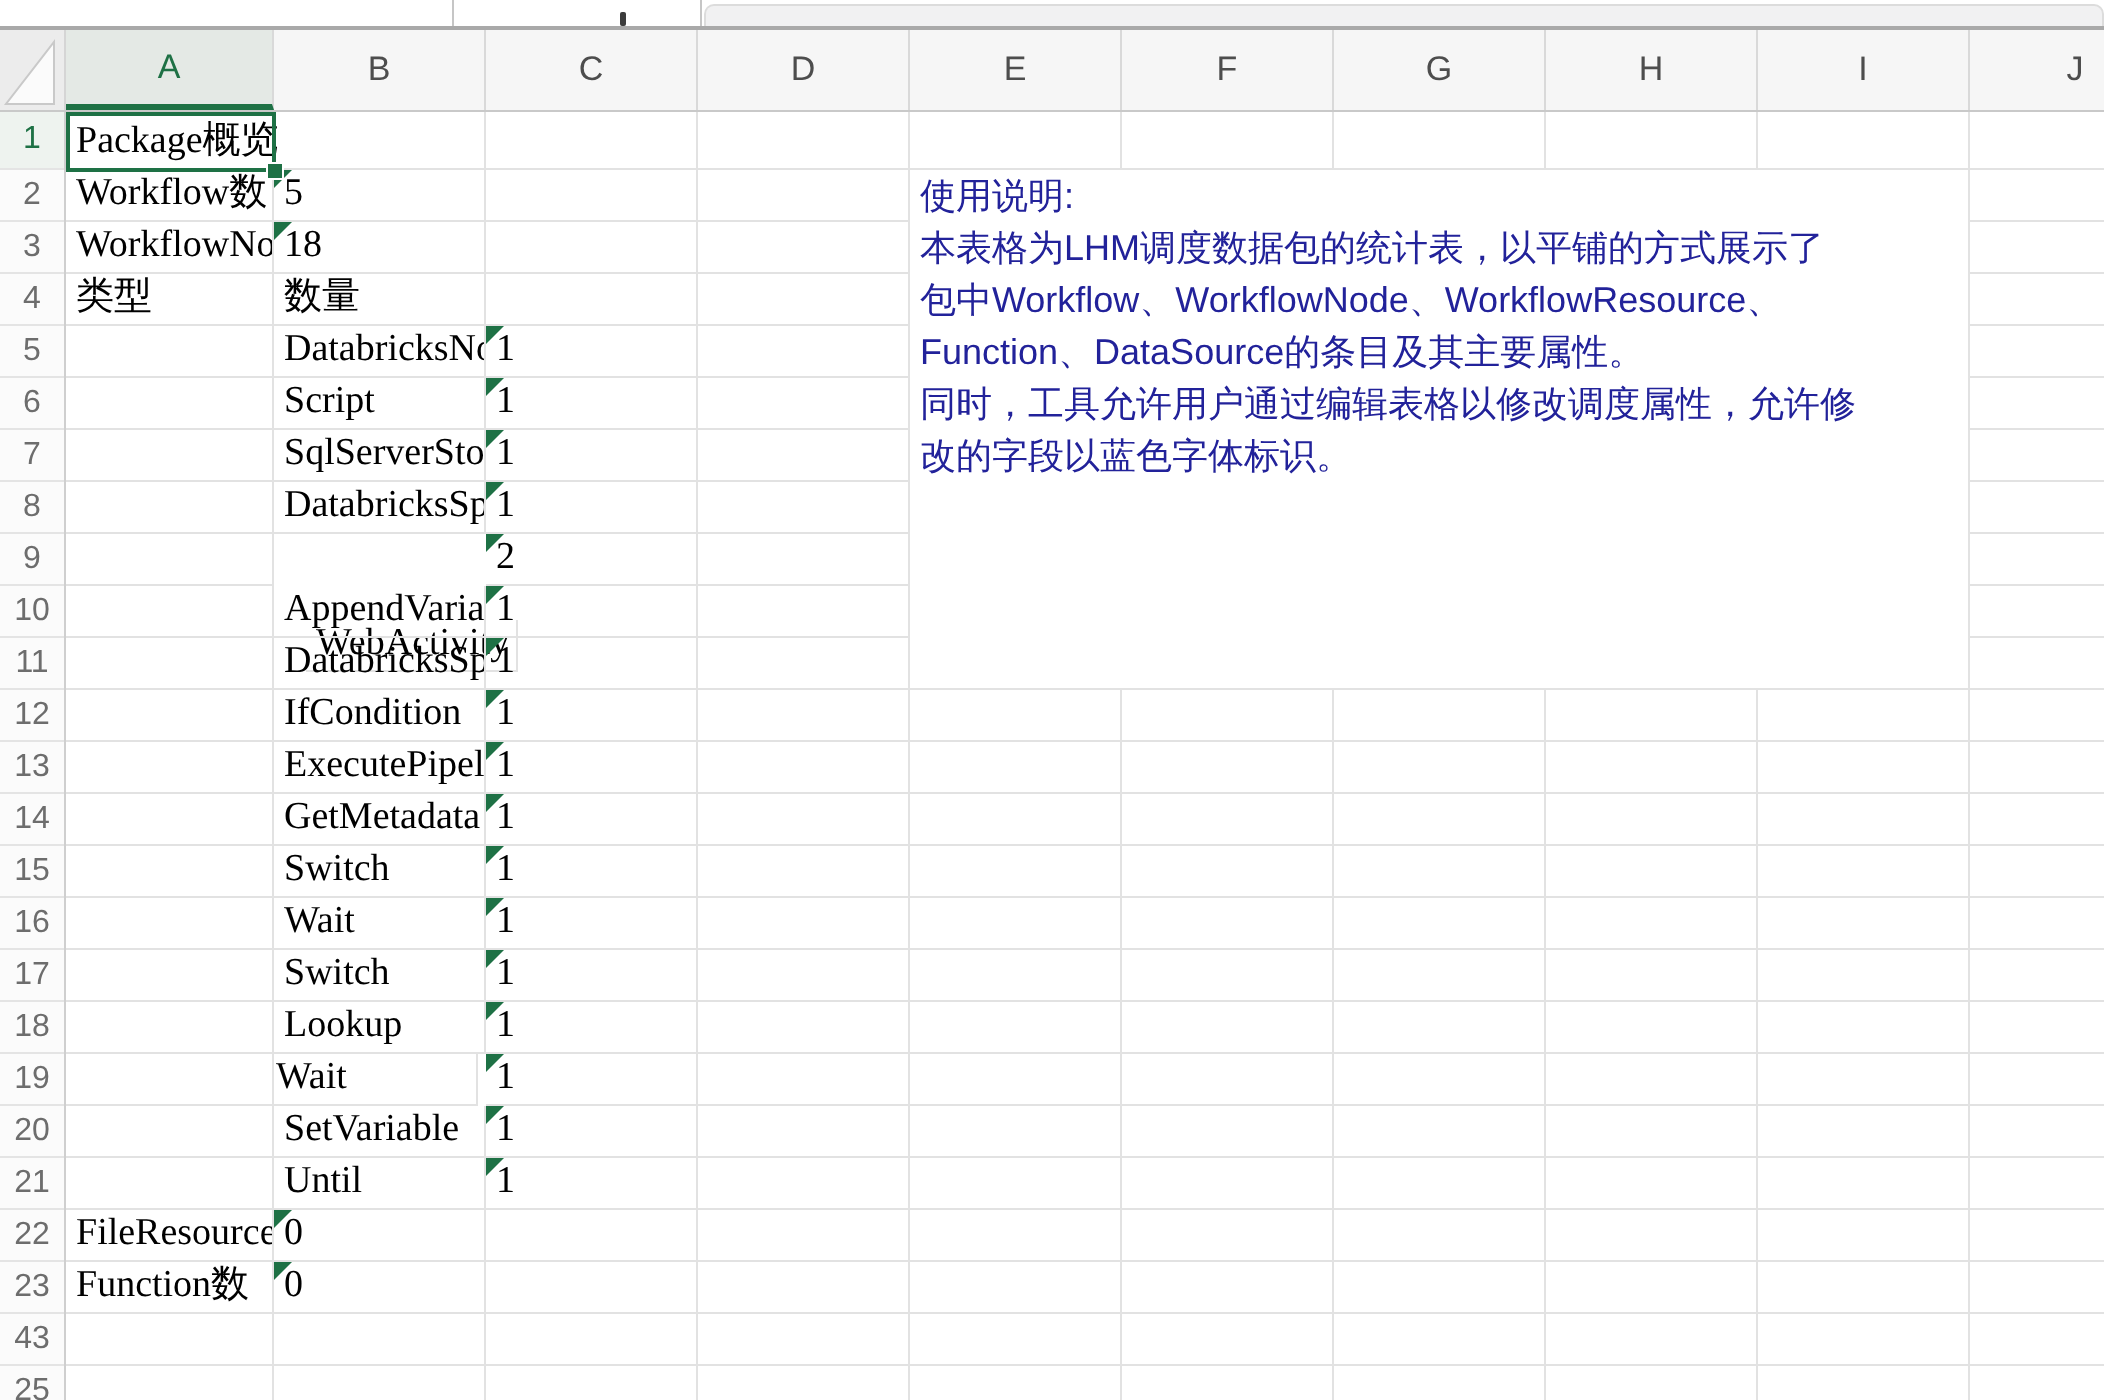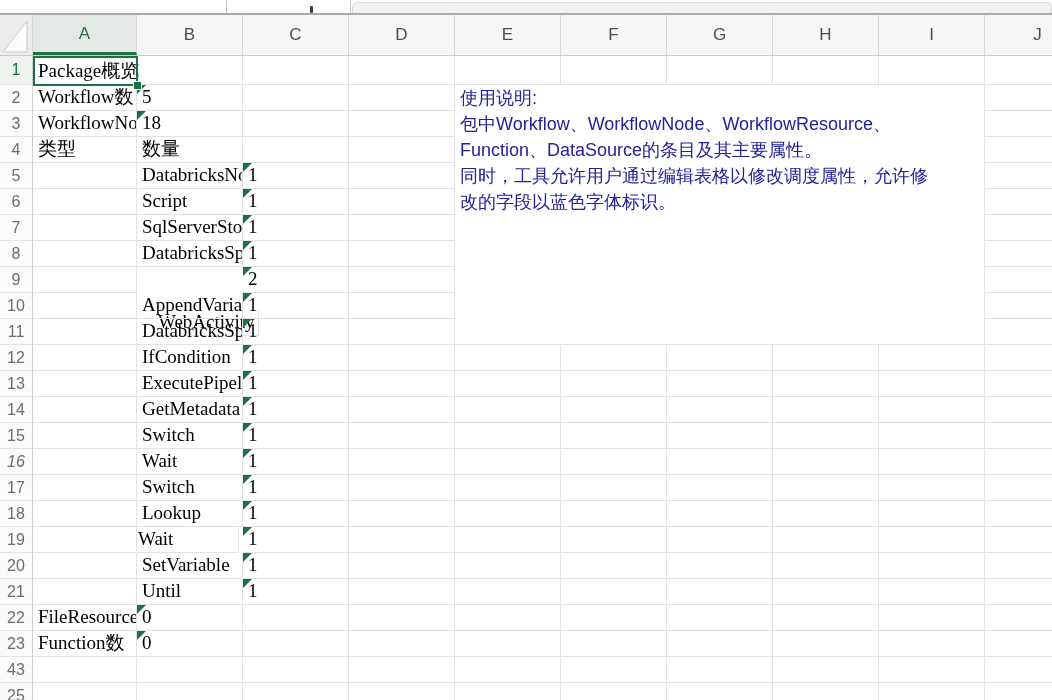--- a/index.html
+++ b/index.html
@@ -79,21 +79,21 @@
       <div class="rowhead" style="top: 133px; height: 26px;">6</div>
       <div class="rowhead" style="top: 159px; height: 26px;">7</div>
       <div class="rowhead" style="top: 185px; height: 26px;">8</div>
       <div class="rowhead" style="top: 211px; height: 26px;">9</div>
       <div class="rowhead" style="top: 237px; height: 26px;">10</div>
       <div class="rowhead" style="top: 263px; height: 26px;">11</div>
       <div class="rowhead" style="top: 289px; height: 26px;">12</div>
       <div class="rowhead" style="top: 315px; height: 26px;">13</div>
       <div class="rowhead" style="top: 341px; height: 26px;">14</div>
       <div class="rowhead" style="top: 367px; height: 26px;">15</div>
-      <div class="rowhead" style="top: 393px; height: 26px; font-style: italic;">16</div>
+      <div class="rowhead" style="top: 393px; height: 26px;">16</div>
       <div class="rowhead" style="top: 419px; height: 26px;">17</div>
       <div class="rowhead" style="top: 445px; height: 26px;">18</div>
       <div class="rowhead" style="top: 471px; height: 26px;">19</div>
       <div class="rowhead" style="top: 497px; height: 26px;">20</div>
       <div class="rowhead" style="top: 523px; height: 26px;">21</div>
       <div class="rowhead" style="top: 549px; height: 26px;">22</div>
       <div class="rowhead" style="top: 575px; height: 26px;">23</div>
       <div class="rowhead" style="top: 601px; height: 26px;">43</div>
       <div class="rowhead" style="top: 627px; height: 26px;">25</div>
     </div>
@@ -456,20 +456,21 @@
       <div class="cell" style="left: 210px; top: 627px; width: 106px; height: 26px;"></div>
       <div class="cell" style="left: 316px; top: 627px; width: 106px; height: 26px;"></div>
       <div class="cell" style="left: 422px; top: 627px; width: 106px; height: 26px;"></div>
       <div class="cell" style="left: 528px; top: 627px; width: 106px; height: 26px;"></div>
       <div class="cell" style="left: 634px; top: 627px; width: 106px; height: 26px;"></div>
       <div class="cell" style="left: 740px; top: 627px; width: 106px; height: 26px;"></div>
       <div class="cell" style="left: 846px; top: 627px; width: 106px; height: 26px;"></div>
       <div class="cell" style="left: 952px; top: 627px; width: 106px; height: 26px;"></div>
       <div class="note" style="left:422px;top:29px;width:529px;height:259px;">
         <div class="note-line" style="color: rgb(34, 34, 154);">使用说明:</div>
+        <div class="note-line" style="color: rgb(34, 34, 154);">本表格为LHM调度数据包的统计表，以平铺的方式展示了</div>
         <div class="note-line" style="color: rgb(34, 34, 154);">包中Workflow、WorkflowNode、WorkflowResource、</div>
         <div class="note-line" style="color: rgb(34, 34, 154);">Function、DataSource的条目及其主要属性。</div>
         <div class="note-line" style="color: rgb(34, 34, 154);">同时，工具允许用户通过编辑表格以修改调度属性，允许修</div>
         <div class="note-line" style="color: rgb(34, 34, 154);">改的字段以蓝色字体标识。</div>
       </div>
       <div class="selbox" style="left: 0px; top: 0px; width: 105px; height: 30px; border-color: rgb(30, 113, 69);"></div>
       <div class="fill-handle" style="background: rgb(30, 113, 69); left: 100px; top: 25px;"></div>
     </div>
 </div>
 

